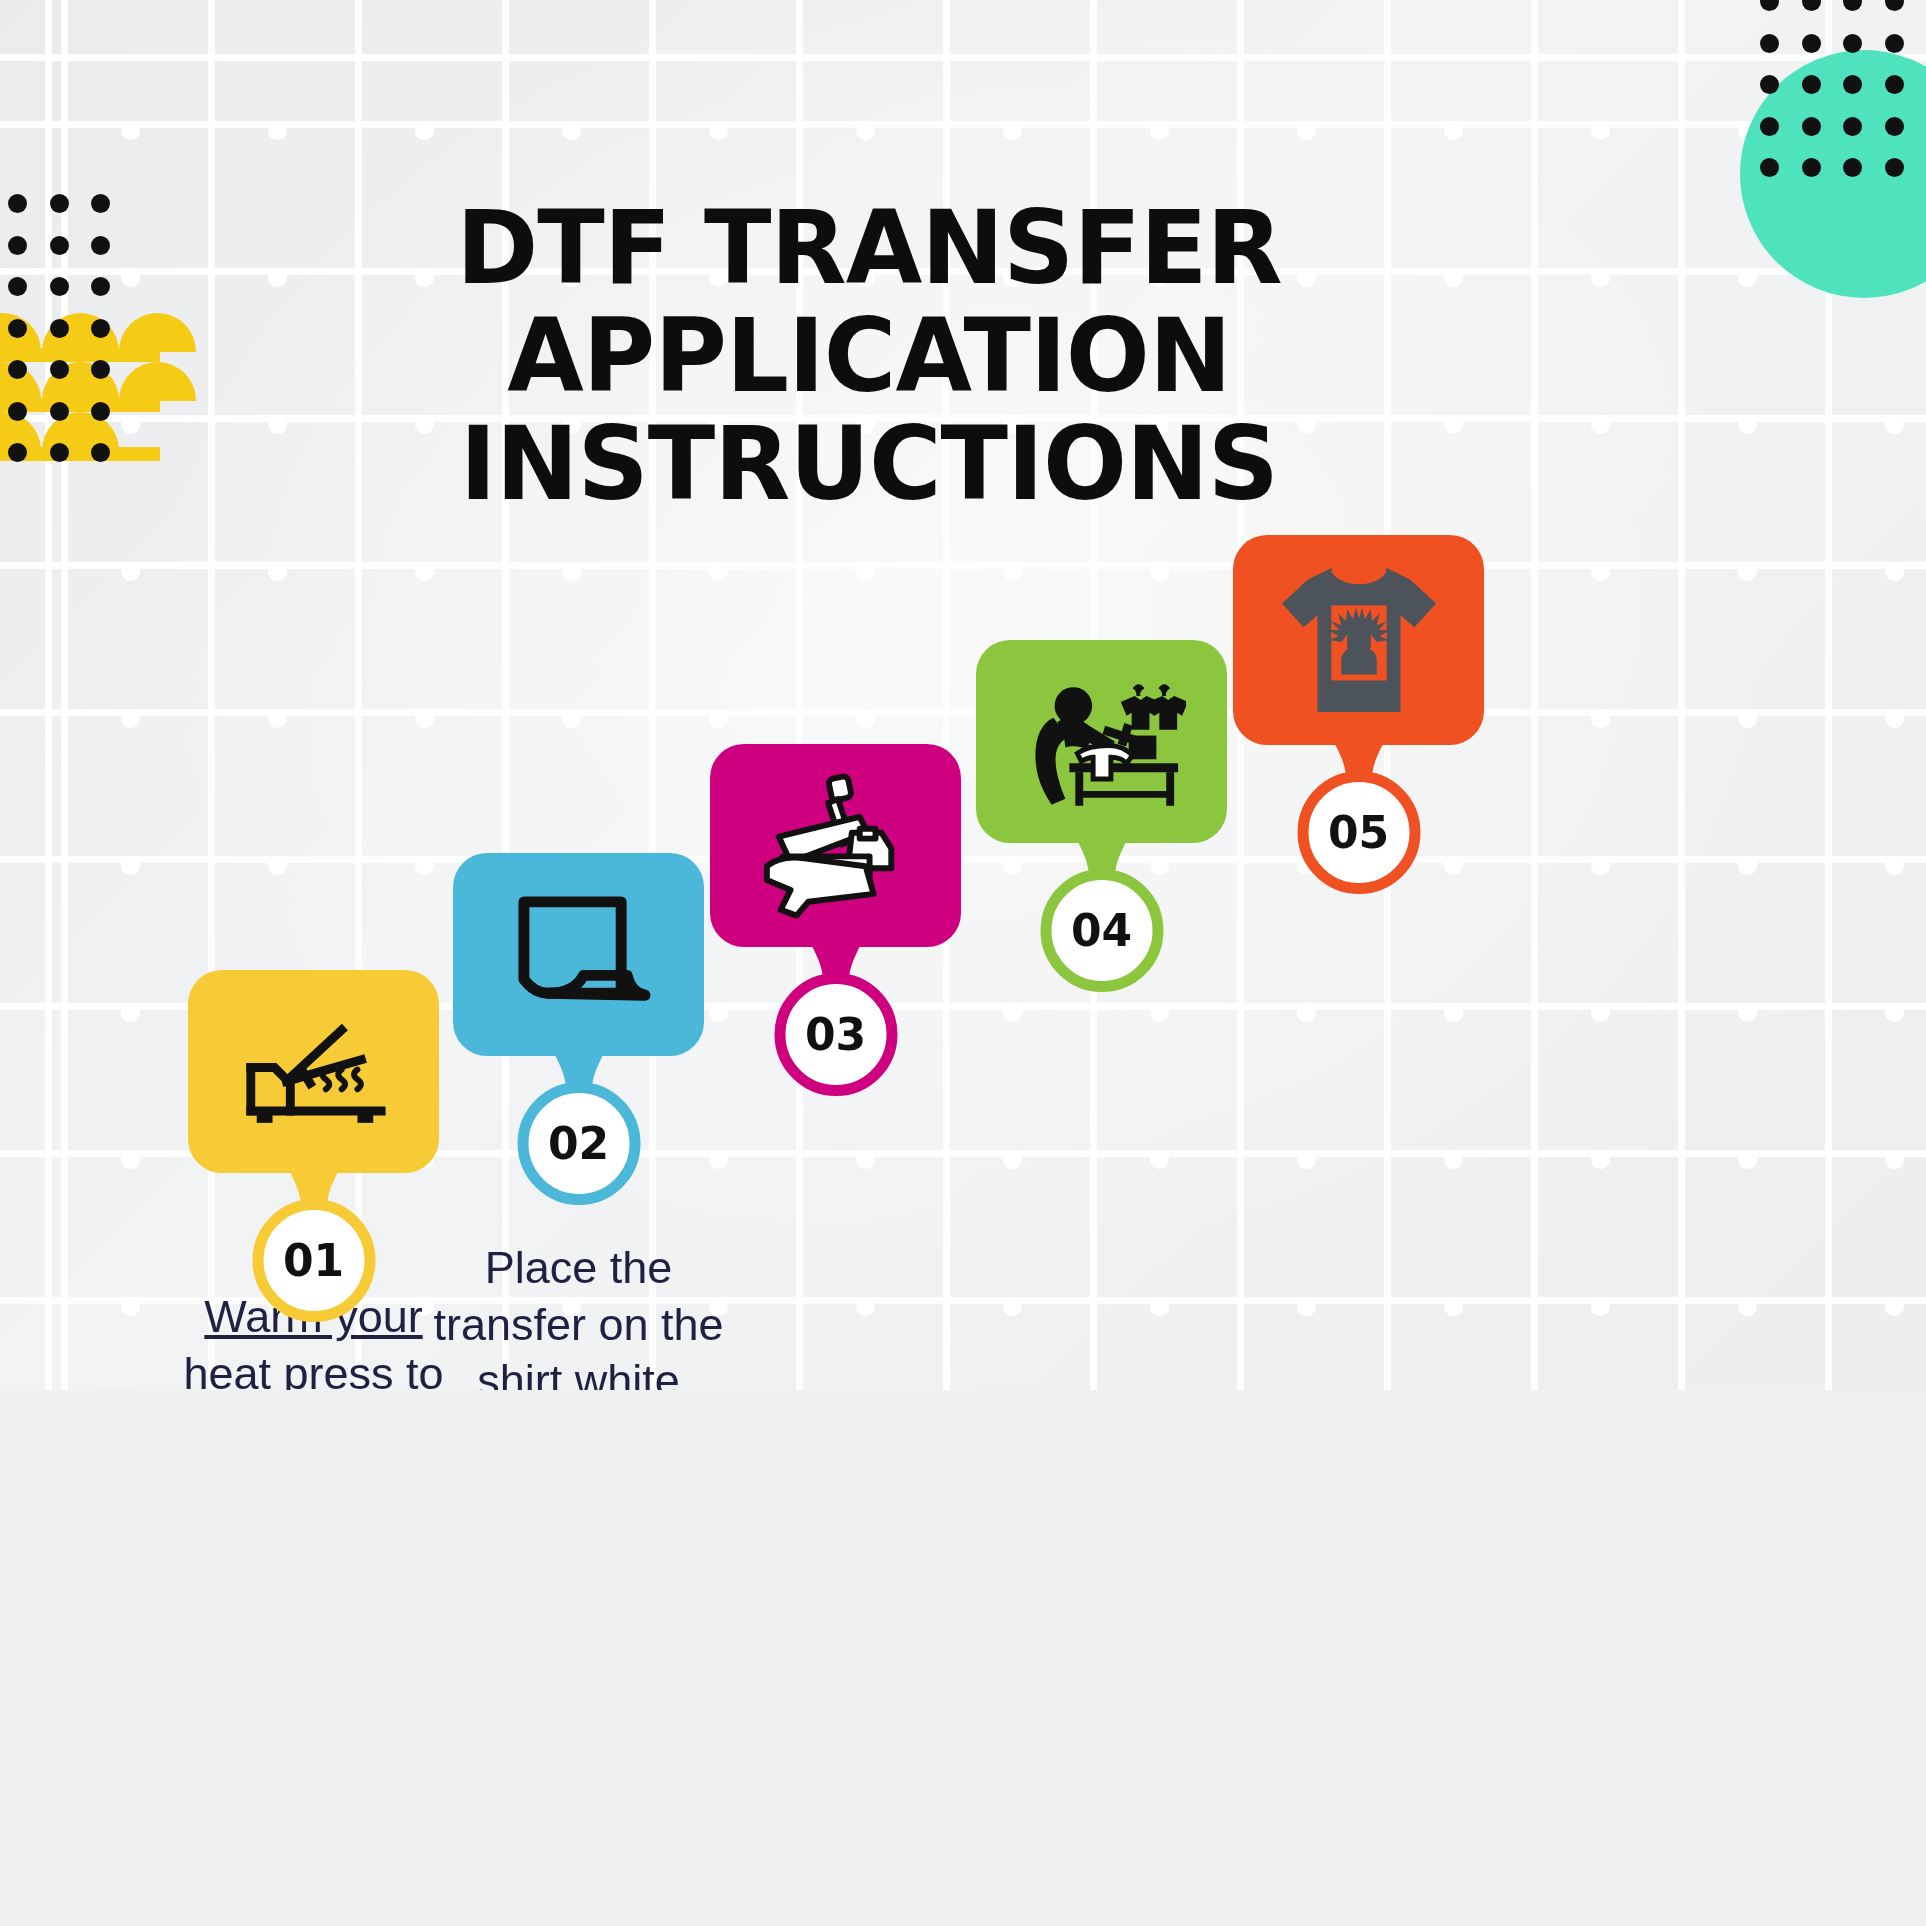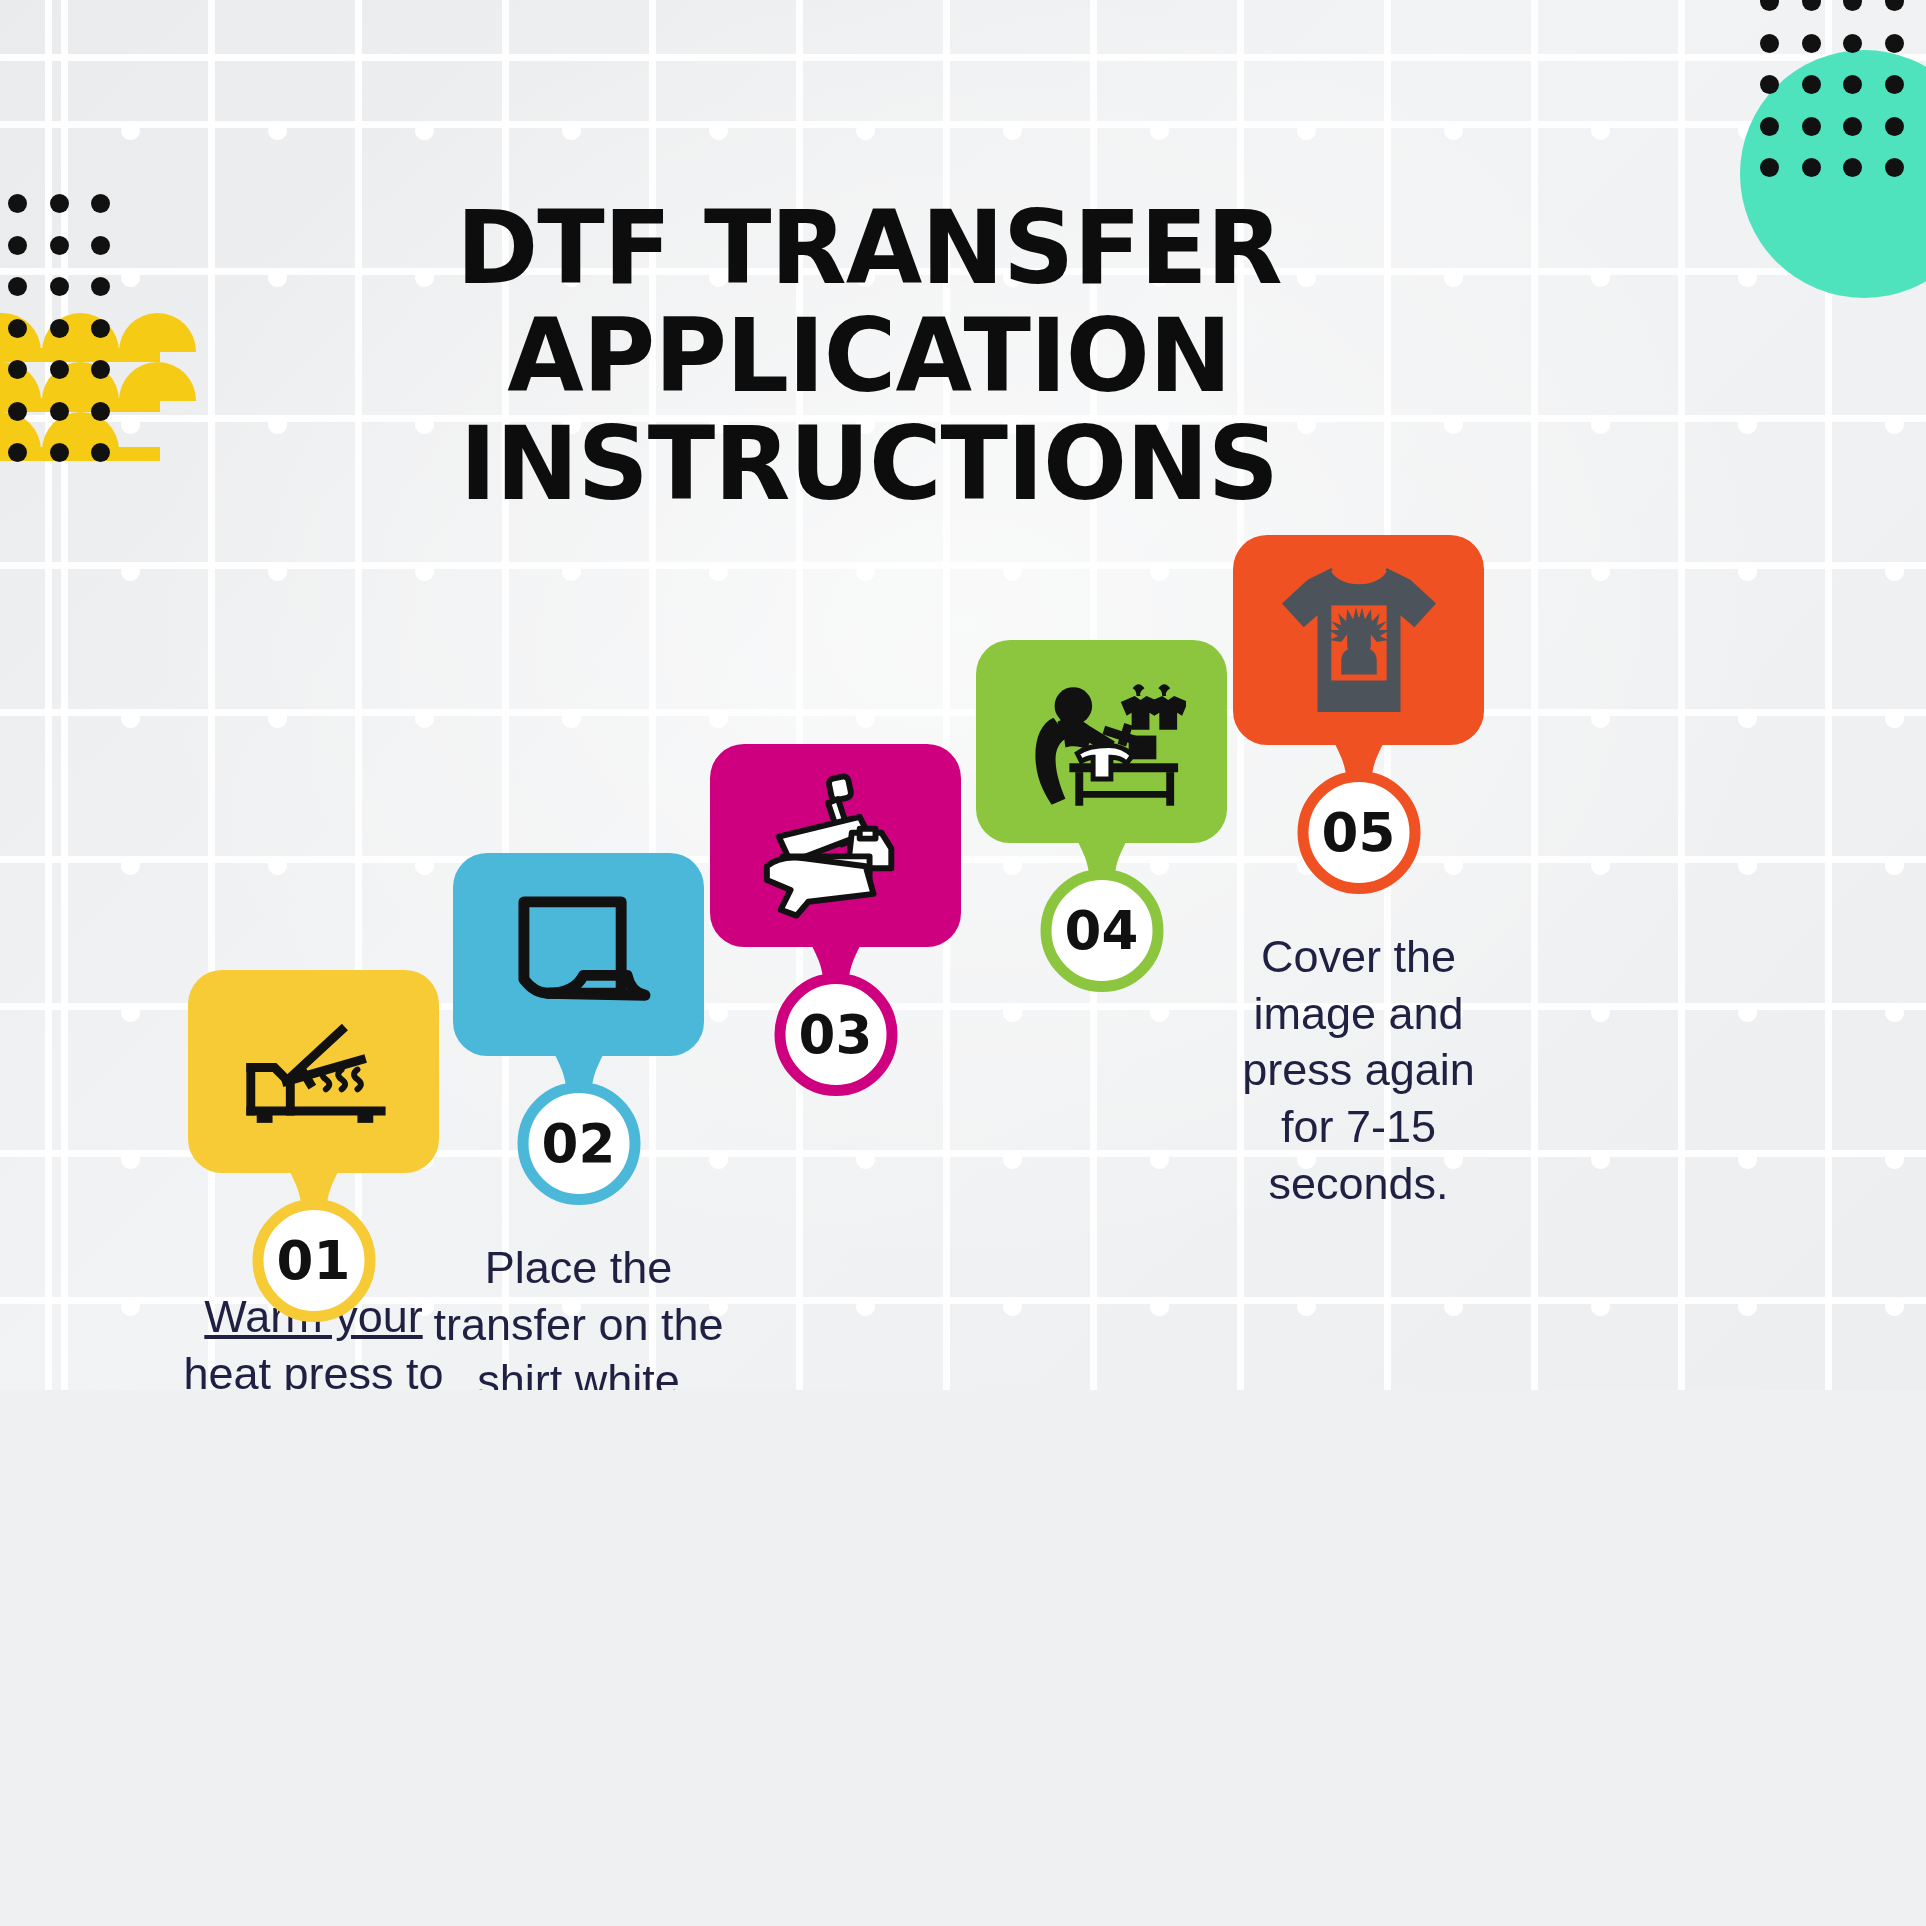--- a/index.html
+++ b/index.html
@@ -69,21 +69,21 @@
     position:absolute;left:50%;transform:translateX(-50%);
     bottom:-46px;width:61px;height:59px;
   }
   .badge-wrap{position:relative;width:309px;height:0;margin:0 auto;}
   .badge{
     position:absolute;left:50%;transform:translateX(-50%);
     width:123px;height:123px;border-radius:50%;
     background:#ffffff;
     display:flex;align-items:center;justify-content:center;
     font-family:"DejaVu Sans", sans-serif;
-    font-weight:bold;font-size:53px;color:#111;
+    font-weight:bold;font-size:44px;color:#111;
     box-sizing:border-box;
   }
   .caption{
     margin:0 auto;width:297px;text-align:center;
     font-family:"Liberation Sans", sans-serif;
     font-size:45px;line-height:1.26;
     color:#1f2042;font-weight:500;
   }
   svg{display:block;}
 </style>
@@ -287,18 +287,17 @@
         </svg>
         <svg class="neck" viewBox="0 0 62 60">
           <path d="M0 0 H62 C50 22 44 34 44 50 H18 C18 34 12 22 0 0 Z" fill="#ef5123"></path>
         </svg>
       </div>
       <div class="badge-wrap">
         <div class="badge" style="top:26px;border:11px solid #ef5123;">
           <span>05</span>
         </div>
       </div>
-      <div class="caption" style="margin-top:184px;">Cover the image and press again for 7-15 seconds.</div>
     </div>
 
   </div>
 </div>
 
 
 </body></html>

